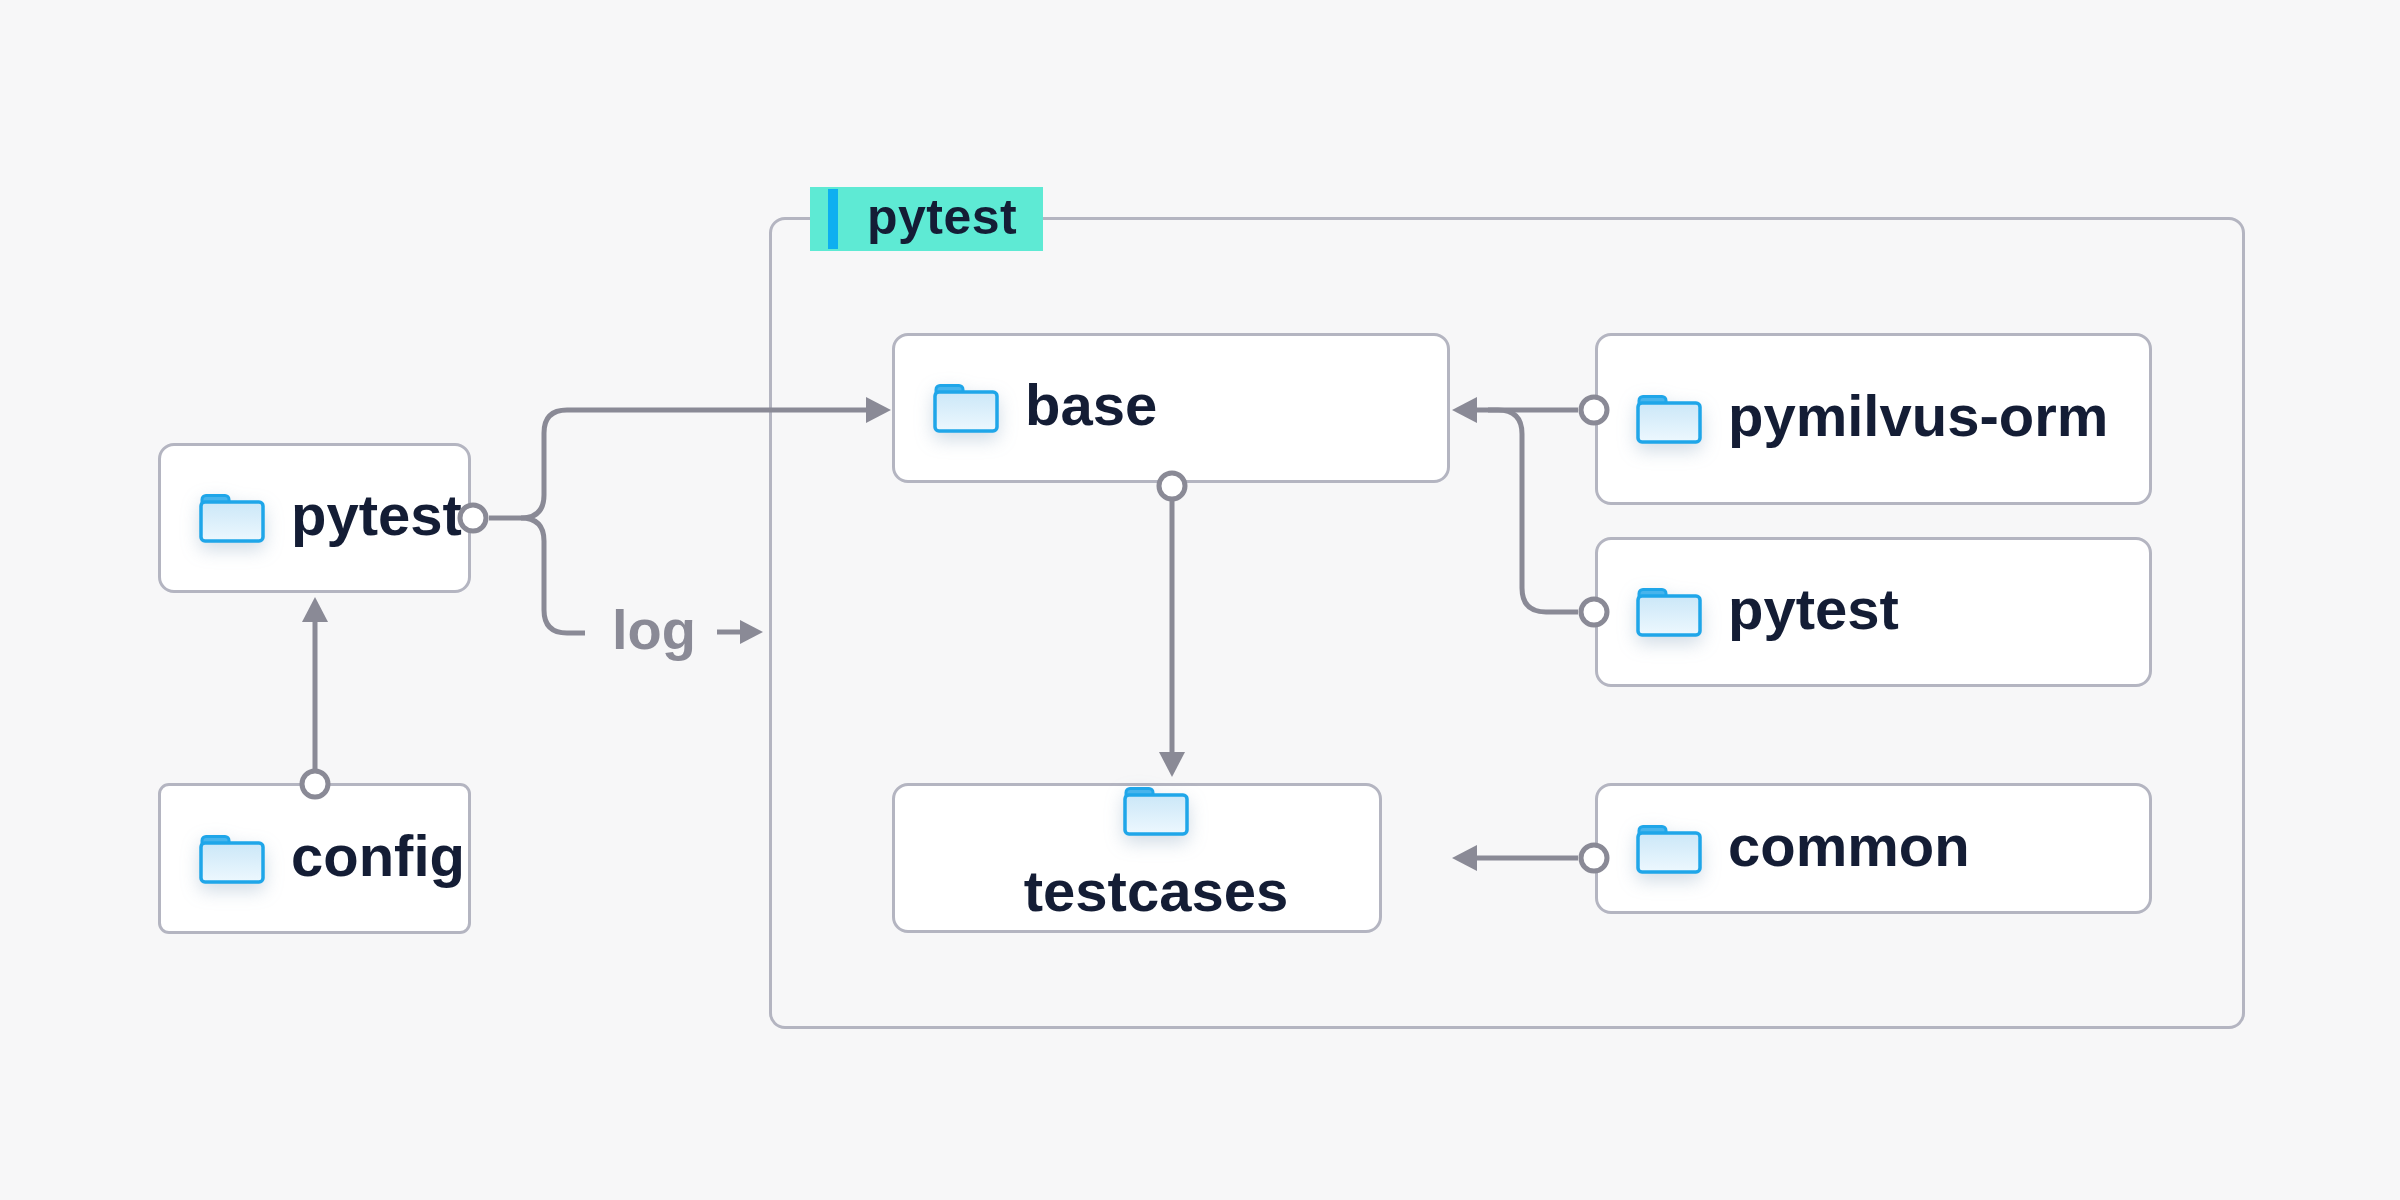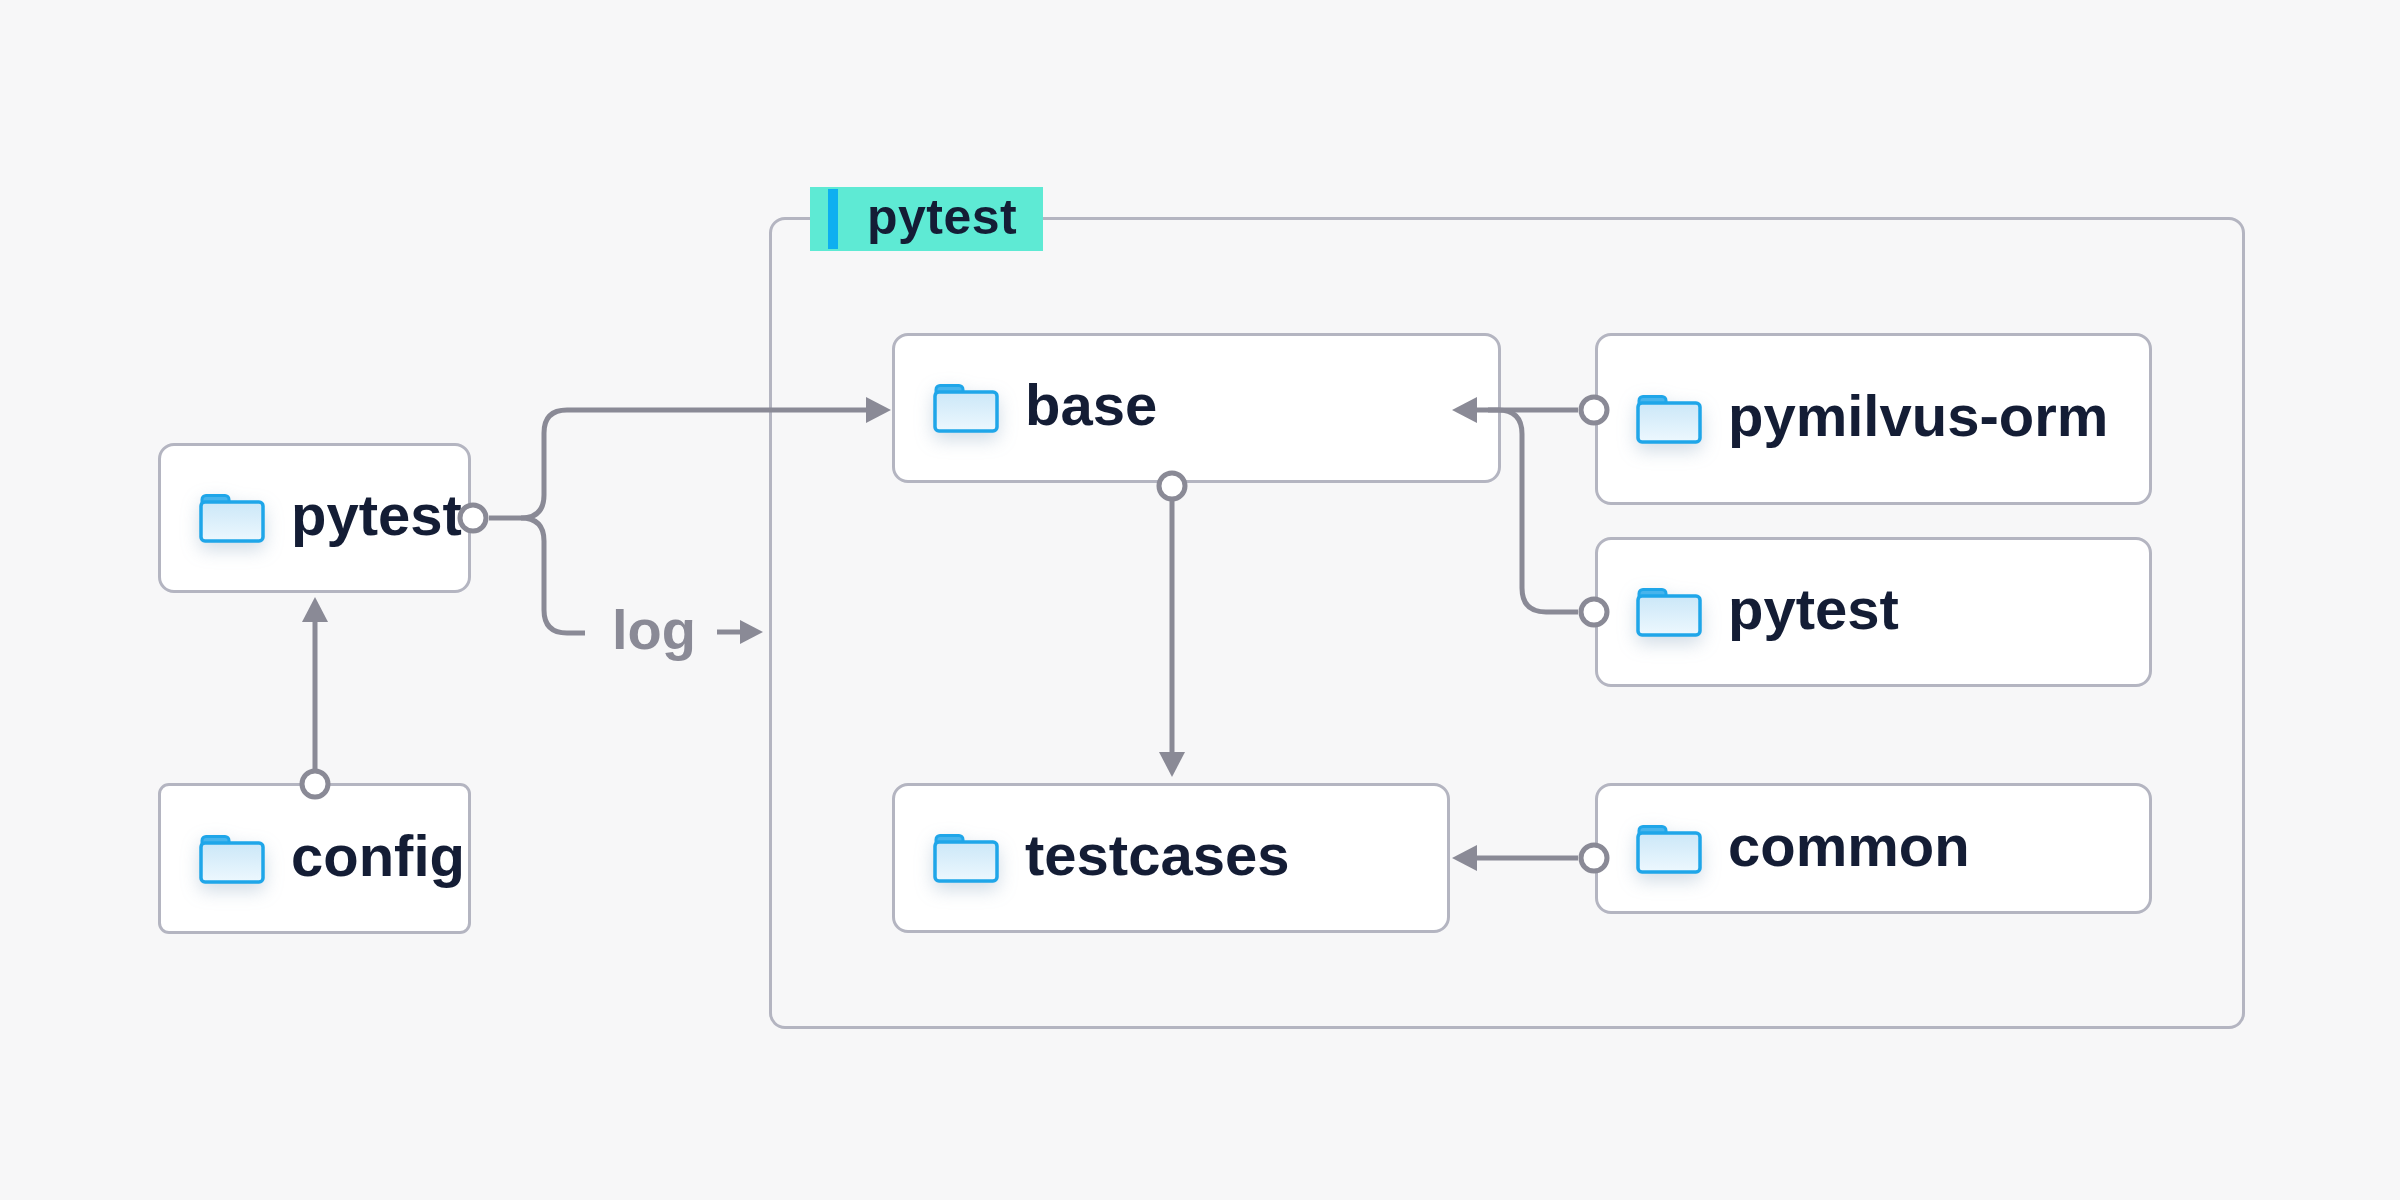--- a/index.html
+++ b/index.html
@@ -70,22 +70,22 @@
     white-space: nowrap;
   }
   .folder-icon-wrap {
     width: 66px;
     height: 50px;
     flex: 0 0 auto;
     filter: drop-shadow(0 7px 9px rgba(90, 130, 165, 0.28));
   }
   #node-utils     { left: 158px;  top: 443px; width: 313px; height: 150px; }
   #node-config    { left: 158px;  top: 783px; width: 313px; height: 151px; border-radius: 11px; }
-  #node-base      { left: 892px;  top: 333px; width: 609px; height: 150px; }
-  #node-testcases { left: 892px;  top: 783px; width: 558px; height: 150px; }
+  #node-base      { left: 892px;  top: 333px; width: 558px; height: 150px; }
+  #node-testcases { left: 892px;  top: 783px; width: 490px; height: 150px; flex-direction: column; }
   #node-pymilvus  { left: 1595px; top: 333px; width: 557px; height: 172px; }
   #node-check     { left: 1595px; top: 537px; width: 557px; height: 150px; }
   #node-common    { left: 1595px; top: 783px; width: 557px; height: 131px; }
   
   .edge-label-log {
     position: absolute;
     left: 600px;
     top: 602px;
     font-size: 56px;
     font-weight: 600;

